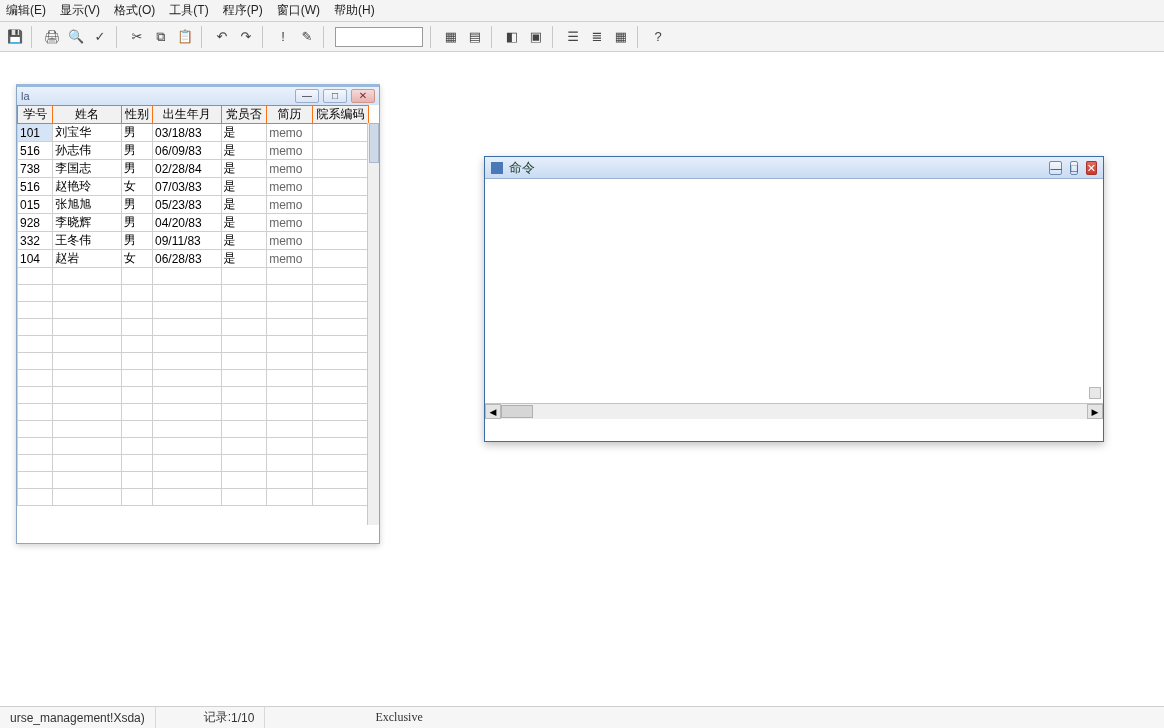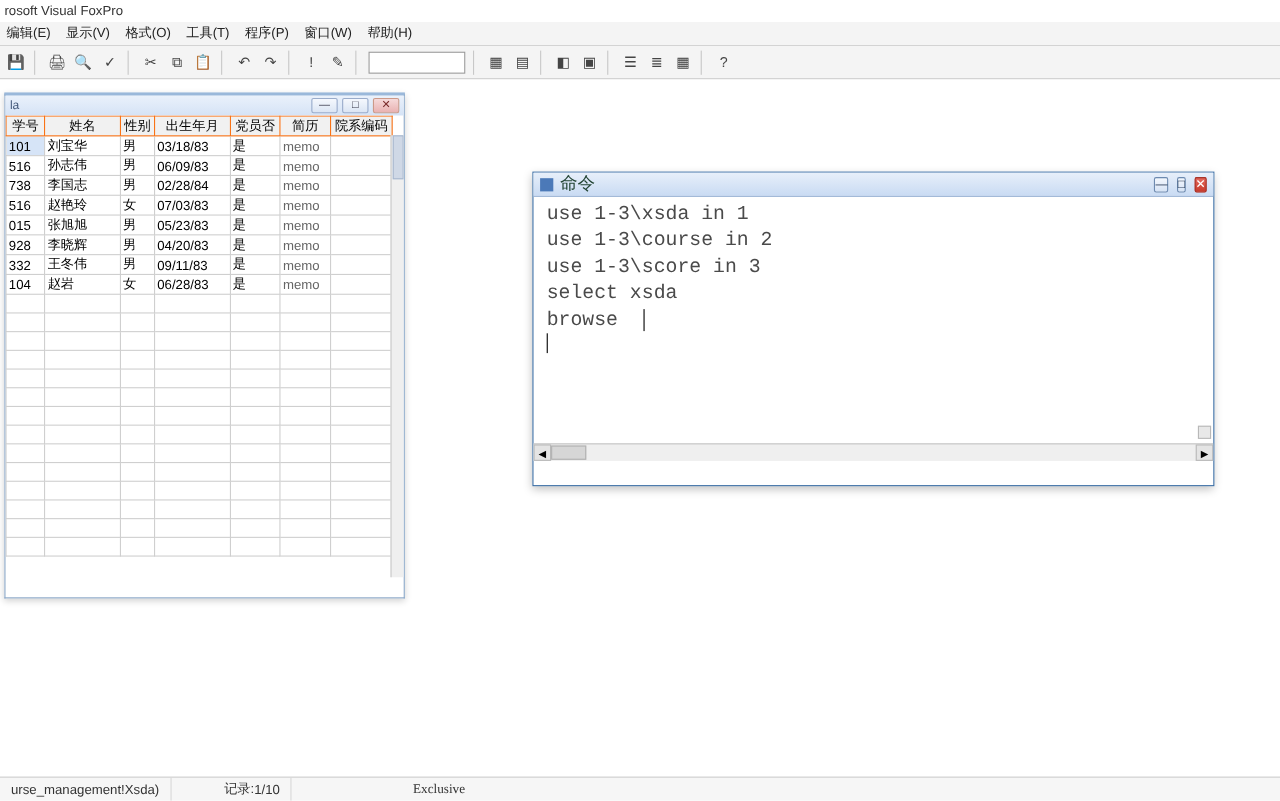--- a/index.html
+++ b/index.html
@@ -16,40 +16,40 @@
 
 .toolbar { height:30px; display:flex; align-items:center; padding:2px 4px; border-bottom:1px solid #d0d0d0; background:#f4f4f4; gap:2px; }
 .toolbar .tbtn { width:22px; height:22px; display:flex; align-items:center; justify-content:center; border:1px solid transparent; font-size:13px; color:#444; cursor:default; }
 .toolbar .sep { width:5px; height:22px; border-left:1px solid #c8c8c8; margin:0 3px; }
 .tb-combo { width:88px; height:20px; border:1px solid #9a9a9a; background:#fff; margin:0 2px; }
 
 
 .workspace { position:absolute; left:0; top:74px; right:0; bottom:30px; background:#fff; }
 
 
-.browse-win { position:absolute; left:4px; top:10px; width:364px; height:460px; border:1px solid #8aa7c8; border-top:3px solid #9ab8da; background:#fff; box-shadow:0 2px 6px rgba(0,0,0,.18); }
+.browse-win { position:absolute; left:16px; top:10px; width:364px; height:460px; border:1px solid #8aa7c8; border-top:3px solid #9ab8da; background:#fff; box-shadow:0 2px 6px rgba(0,0,0,.18); }
 .browse-title { height:18px; display:flex; align-items:center; justify-content:space-between; padding:0 4px; background:linear-gradient(#eaf1fb,#d5e3f6); font-size:11px; color:#45597a; }
 .win-ctrls { display:flex; gap:4px; }
 .win-ctrls .wbtn { width:24px; height:14px; border:1px solid #9aaccb; border-radius:2px; background:linear-gradient(#f5f8fd,#dbe5f4); font-size:10px; line-height:12px; text-align:center; color:#334; cursor:default; }
 .win-ctrls .wbtn.close { background:linear-gradient(#f6dada,#e9b2b2); border-color:#c98; color:#7a2a2a; }
 
 .grid { position:relative; height:420px; overflow:hidden; font-family:SimSun,Tahoma,sans-serif; }
 .grid table { border-collapse:collapse; width:352px; table-layout:fixed; }
 .grid th { background:#f1f1f1; border:1px solid #f97316; height:18px; font-weight:normal; font-size:12px; padding:0 2px; text-align:center; }
 .grid td { border:1px solid #cfcfcf; border-top:none; height:17px; font-size:12px; padding:0 2px; overflow:hidden; white-space:nowrap; }
 .grid td.memo { color:#666; }
 .grid tbody tr.empty td { color:transparent; }
 .grid tbody tr:first-child td:first-child { background:#d6e4f7; }
 .grid .vsb { position:absolute; right:0; top:18px; bottom:0; width:12px; background:#efefef; border-left:1px solid #c8c8c8; }
 .grid .vsb .thumb { position:absolute; left:1px; top:0; width:10px; height:40px; background:#cfd8e6; border:1px solid #a8b8cf; }
 
 
 .cmd-win { position:absolute; left:484px; top:82px; width:620px; height:286px; border:1px solid #3b6ea5; background:#fff; box-shadow:0 3px 8px rgba(0,0,0,.25); }
 .cmd-title { height:22px; display:flex; align-items:center; justify-content:space-between; padding:0 6px; background:linear-gradient(#e7effa,#c9dbf3); border-bottom:1px solid #9ab3d4; }
-.cmd-title .tl { display:flex; align-items:center; gap:6px; font-size:16px; color:#243; }
+.cmd-title .tl { display:flex; align-items:center; gap:6px; font-size:13px; color:#243; }
 .cmd-title .tl .ico { width:12px; height:12px; background:#4b79b8; display:inline-block; }
 .cmd-title .wbtn { width:28px; height:16px; border:1px solid #6d8ab0; border-radius:2px; background:linear-gradient(#f3f7fd,#d6e3f5); text-align:center; font-size:11px; line-height:14px; color:#273a55; margin-left:4px; cursor:default; }
 .cmd-title .wbtn.close { background:linear-gradient(#e46a5e,#c83b2c); border-color:#a7342a; color:#fff; }
 .cmd-body { position:relative; height:240px; overflow:hidden; }
 .cmd-text { padding:4px 12px; font-family:"Courier New",SimSun,monospace; font-size:18px; line-height:24px; color:#4a4a4a; white-space:pre; }
 .cursor { display:inline-block; width:1px; height:20px; background:#000; vertical-align:text-bottom; margin-left:2px; }
 .crs2 { display:inline-block; width:1px; height:18px; background:#000; margin-left:0; }
 .cmd-hsb { position:absolute; left:0; right:0; bottom:0; height:16px; border-top:1px solid #c3c3c3; background:#efefef; display:flex; }
 .cmd-hsb .harr { width:16px; height:15px; border:1px solid #b8b8b8; background:#e4e4e4; display:flex; align-items:center; justify-content:center; font-size:9px; }
 .cmd-hsb .htrack { flex:1; position:relative; }
@@ -61,21 +61,20 @@
 .statusbar .cell { padding:0 10px; border-right:1px solid #d8d8d8; height:100%; display:flex; align-items:center; }
 .statusbar .cell.rec { margin-left:38px; }
 .statusbar .cell.excl { margin-left:100px; border:none; font-family:SimSun; }
 
 </style>
 </head>
 <body>
 
 <div class="app">
 
-  <div class="app-title">rosoft Visual FoxPro</div>
 
   <div class="menubar">
     <span class="mi">编辑(E)</span>
     <span class="mi">显示(V)</span>
     <span class="mi">格式(O)</span>
     <span class="mi">工具(T)</span>
     <span class="mi">程序(P)</span>
     <span class="mi">窗口(W)</span>
     <span class="mi">帮助(H)</span>
   </div>
@@ -358,26 +357,20 @@
           <span class="ico"></span>
           <span>命令</span>
         </span>
         <span>
           <span class="wbtn">—</span>
           <span class="wbtn">□</span>
           <span class="wbtn close">✕</span>
         </span>
       </div>
       <div class="cmd-body">
-        <div class="cmd-text" id="cmd-lines">use 1-3\xsda in 1
-use 1-3\course in 2
-use 1-3\score in 3
-select xsda
-browse  <span class="cursor"></span>
-<span class="crs2"></span></div>
         <div class="cmd-vsb-corner"></div>
         <div class="cmd-hsb">
           <span class="harr">◀</span>
           <div class="htrack">
             <div class="hthumb"></div>
           </div>
           <span class="harr">▶</span>
         </div>
       </div>
     </div>

